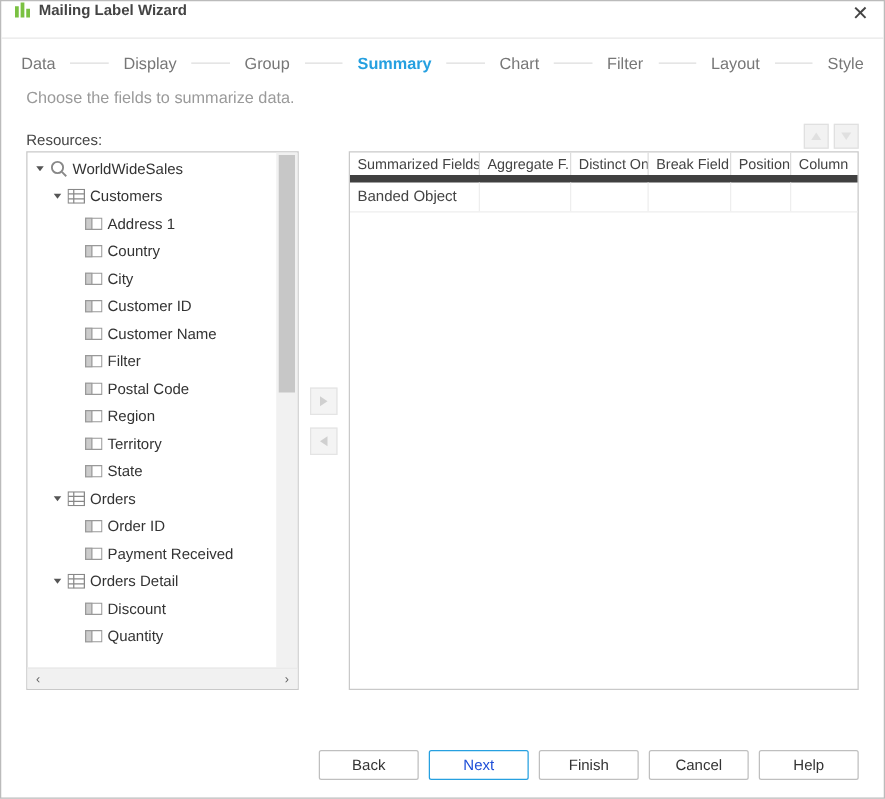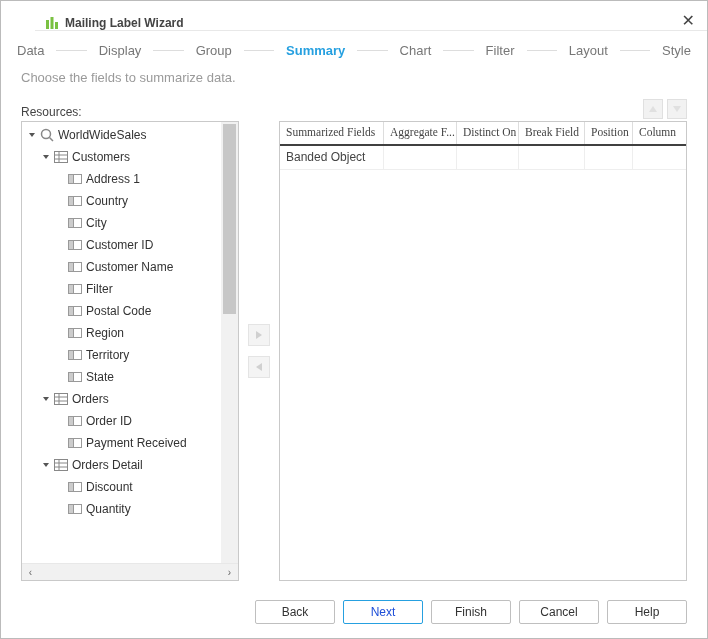--- a/index.html
+++ b/index.html
@@ -12,24 +12,23 @@
     width: 708px;
     height: 639px;
     border: 1px solid #bbb;
     position: relative;
     display: flex;
     flex-direction: column;
   }
   .titlebar {
     height: 30px;
     display: flex;
-    align-items: flex-end;
+    align-items: flex-start;
     padding: 0 8px 0 10px;
     border-bottom: 1px solid #e8e8e8;
-    margin-left: 34px;
   }
   .titlebar svg { margin-right: 6px; }
   .titlebar .title { font-size: 12px; color: #444; font-weight:600;}
   .titlebar .spacer { flex: 1; }
   .titlebar .close { font-size: 16px; color: #444; cursor:pointer; padding:0 4px; }
   .steps {
     display: flex;
     align-items: center;
     padding: 10px 14px 6px 14px;
     gap: 4px;
@@ -71,21 +70,21 @@
     border:1px solid #e0e0e0;
     display:flex; align-items:center; justify-content:center;
     color:#fff;
   }
   .arrow-btn svg path { fill:#e0e0e0; }
   .main {
     flex:1;
     display:flex;
     gap:8px;
     min-height:0;
-    margin-bottom:7px;
+    margin-bottom:36px;
     justify-content:space-between;
   }
   .tree-panel {
     width: 218px;
     border: 1px solid #c9c9c9;
     position:relative;
     display:flex;
     flex-direction:column;
   }
   .tree-scroll {
@@ -141,23 +140,22 @@
   }
   .mid-btn svg path{ fill:#d0d0d0;}
   .table-panel {
     flex:1;
     border:1px solid #c9c9c9;
     display:flex;
     flex-direction:column;
   }
   .thead {
     display:flex;
-    border-bottom:2px solid #404040;
+    border-bottom:6px solid #404040;
     height:24px;
-    font-family:Liberation Serif, serif;
   }
   .th {
     border-right:1px solid #ddd;
     padding:4px 6px;
     font-size:11.5px;
     color:#444;
     overflow:hidden;
     white-space:nowrap;
   }
   .th:last-child{border-right:none;}

